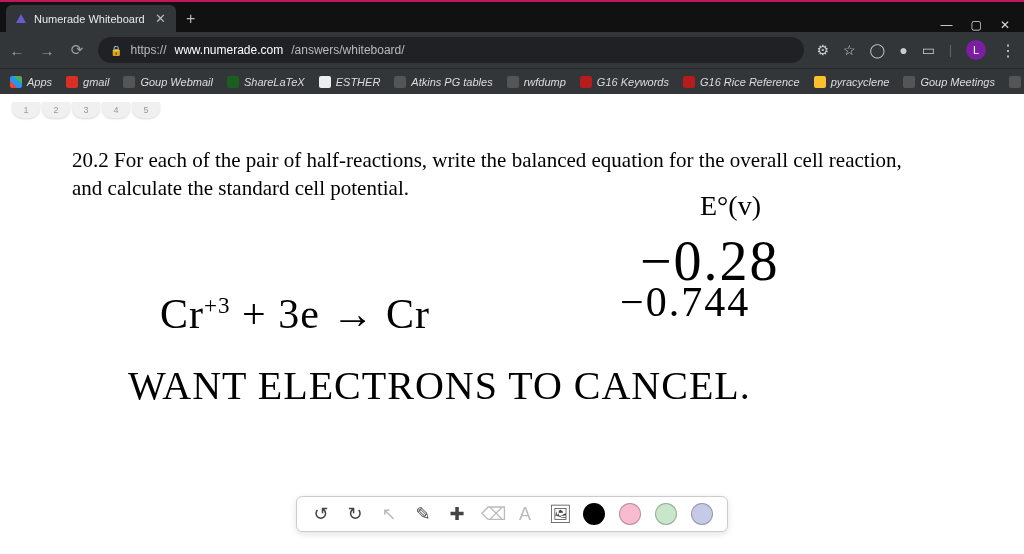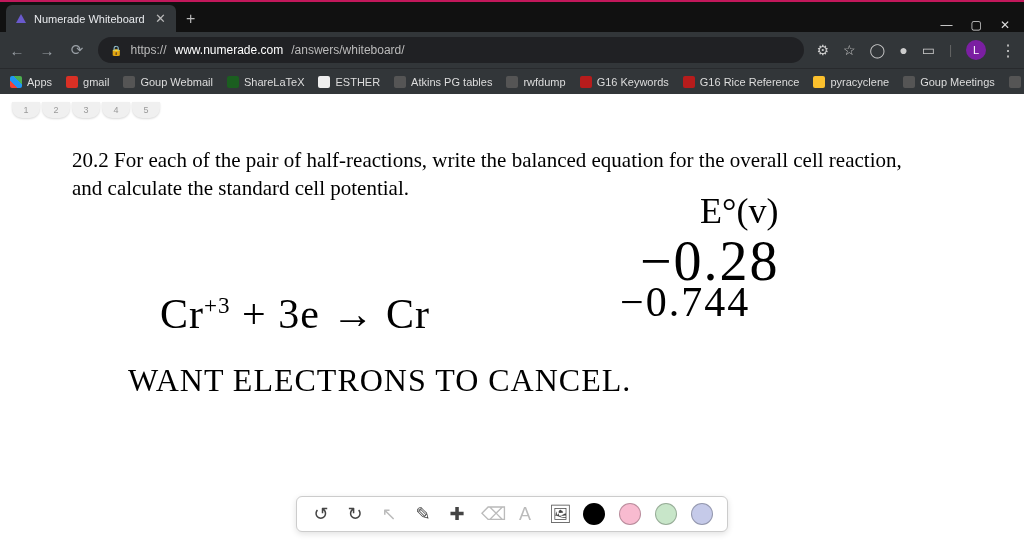--- a/index.html
+++ b/index.html
@@ -13,40 +13,40 @@
     .win-controls { margin-left: auto; display: flex; gap: 18px; padding-right: 14px; color: #ddd; font-size: 12px; }
     .toolbar { height: 36px; display: flex; align-items: center; padding: 0 8px; gap: 12px; background: #323639; }
     .nav-icon { color: #9aa0a6; font-size: 15px; cursor: pointer; width: 18px; text-align: center; }
     .addr { flex: 1; display: flex; align-items: center; background: #202124; border-radius: 14px; height: 26px; padding: 0 12px; gap: 8px; font-size: 12px; color: #bbb; }
     .lock { font-size: 10px; color: #9aa0a6; }
     .addr .host { color: #fff; }
     .right-icons { display: flex; align-items: center; gap: 14px; color: #ccc; font-size: 14px; }
     .avatar { width: 20px; height: 20px; border-radius: 50%; background: #7b1fa2; color: #fff; font-size: 11px; display: flex; align-items: center; justify-content: center; }
     .vdots { font-size: 16px; cursor: pointer; }
     .bookmarks { height: 26px; background: #323639; display: flex; align-items: center; gap: 14px; padding: 0 10px; font-size: 11px; color: #ddd; border-top: 1px solid #282a2d; }
-    .bm { display: flex; align-items: center; gap: 5px; cursor: pointer; white-space: nowrap; }
+    .bm { display: flex; align-items: center; gap: 5px; cursor: pointer; white-space: nowrap; font-style: italic; }
     .bm-icon { width: 12px; height: 12px; border-radius: 2px; display: inline-block; }
     .bm-icon.apps { background: linear-gradient(45deg,#f44336 33%,#2196f3 33% 66%,#4caf50 66%); }
     .bm-icon.gmail { background: #d93025; }
     .bm-icon.gray { background: #555; }
     .bm-icon.green { background: #1b5e20; }
     .bm-icon.white { background: #eee; }
     .bm-icon.red { background: #b71c1c; }
     .bm-icon.yellow { background: #fbc02d; }
     .content { position: relative; background: #fff; height: calc(554px - 32px - 36px - 26px); overflow: hidden; }
     .page-tabs { position: absolute; top: 8px; left: 12px; display: flex; gap: 2px; }
     .page-tab { width: 28px; height: 16px; background: #f0f0f0; border-radius: 0 0 10px 10px; font-size: 9px; color: #999; display: flex; align-items: center; justify-content: center; box-shadow: 0 1px 2px rgba(0,0,0,0.15); }
     .problem-text { position: absolute; top: 52px; left: 72px; width: 860px; font-family: Georgia, "Times New Roman", serif; font-size: 21px; line-height: 1.35; color: #000; }
     .hw { position: absolute; font-family: "Comic Sans MS","Segoe Script","Bradley Hand",cursive; color: #000; }
     .eq1 { top: 130px; left: 160px; font-size: 42px; letter-spacing: 1px; }
     .eq2 { top: 196px; left: 160px; font-size: 42px; letter-spacing: 1px; }
-    .epot-head { top: 96px; left: 700px; font-size: 36px; }
+    .epot-head { top: 96px; left: 700px; font-size: 28px; }
     .epot1 { top: 135px; left: 640px; font-size: 56px; letter-spacing: 2px; }
     .epot2 { top: 184px; left: 620px; font-size: 42px; letter-spacing: 2px; }
-    .want { top: 268px; left: 128px; font-size: 32px; letter-spacing: 1px; }
+    .want { top: 268px; left: 128px; font-size: 40px; letter-spacing: 1px; }
     sup.cg { font-size: 0.55em; vertical-align: super; }
     .wb-toolbar { position: absolute; bottom: 22px; left: 50%; transform: translateX(-50%); display: flex; align-items: center; gap: 14px; background: #fff; border: 1px solid #ccc; border-radius: 6px; padding: 6px 14px; box-shadow: 0 2px 6px rgba(0,0,0,0.12); }
     .wb-tool { font-size: 18px; color: #444; cursor: pointer; width: 20px; text-align: center; }
     .wb-tool.disabled { color: #bbb; }
     .swatch { width: 22px; height: 22px; border-radius: 50%; border: 1px solid rgba(0,0,0,0.25); cursor: pointer; }
     .sw-black { background: #000; }
     .sw-pink { background: #f8bbd0; }
     .sw-green { background: #c8e6c9; }
     .sw-purple { background: #c5cae9; }
     .divider { color: #666; font-size:12px; }

